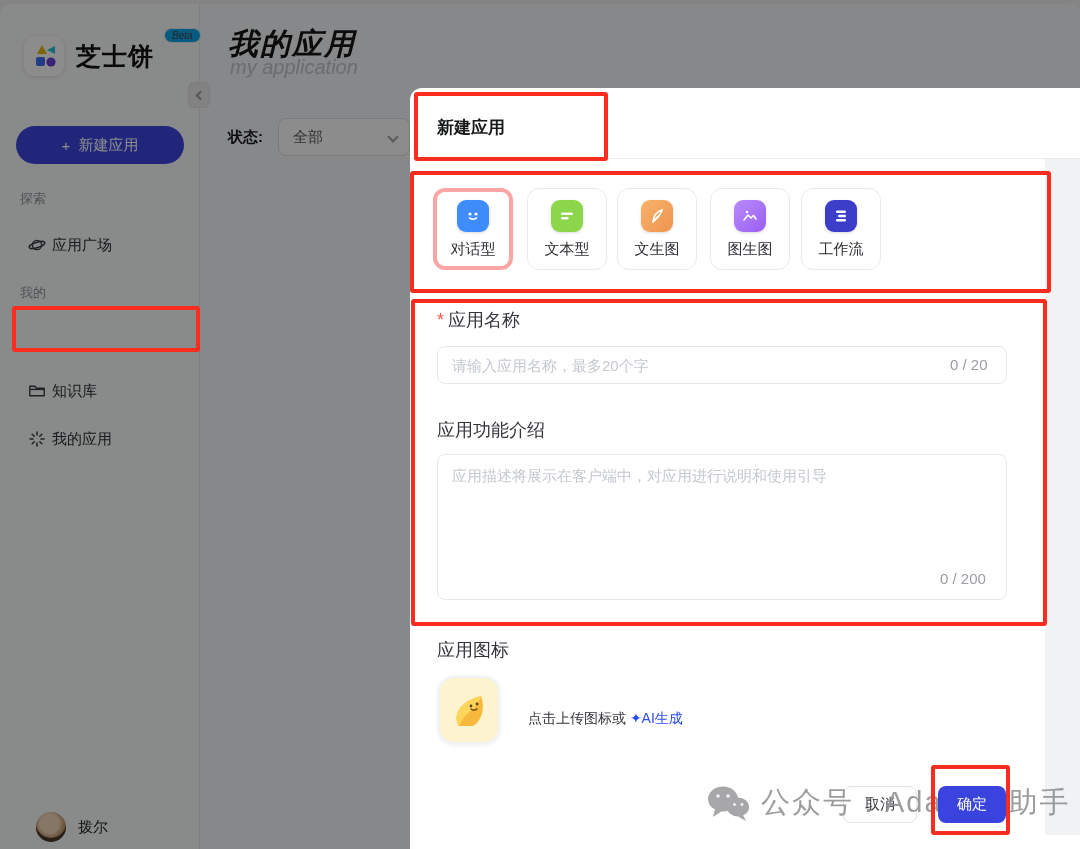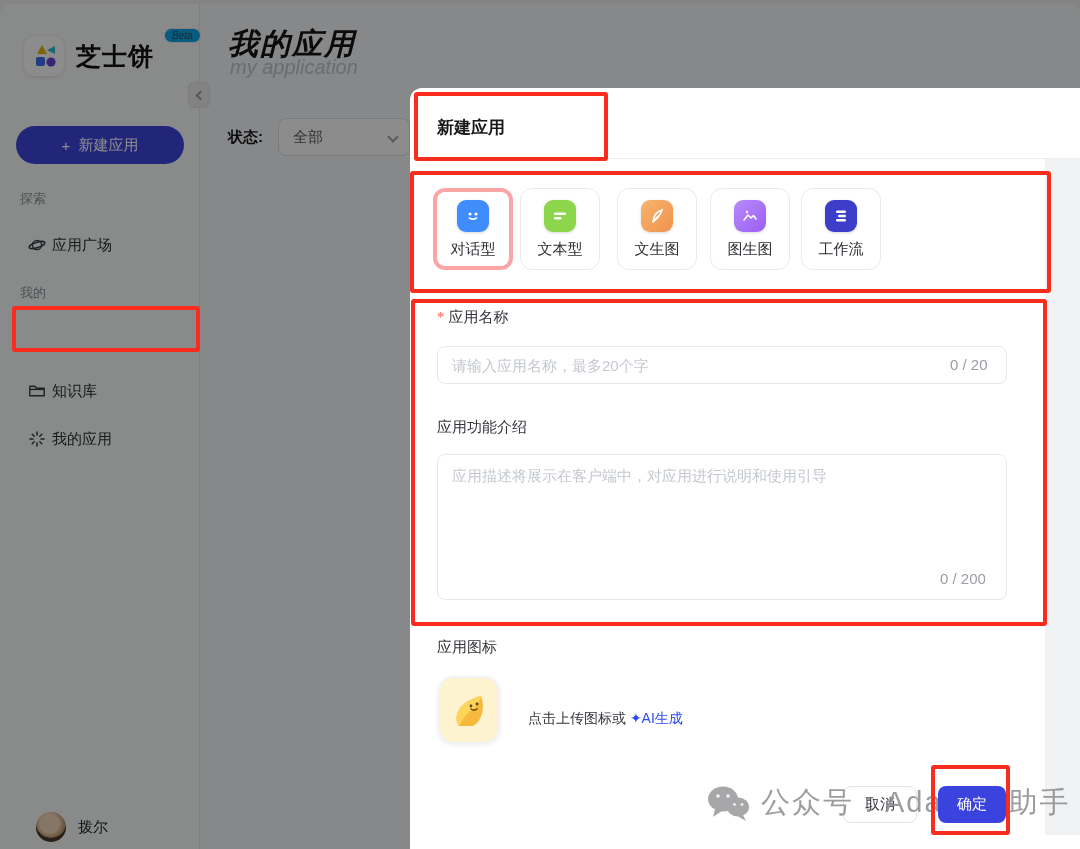--- a/index.html
+++ b/index.html
@@ -59,21 +59,21 @@
   .modal-right-strip { position:absolute; left:635px; top:71px; width:35px; height:676px; background:#f1f2f4; }
 
   .type-card { position:absolute; top:100px; width:80px; height:82px; background:#fff;
                border:1px solid #e9eaec; border-radius:12px; cursor:pointer;
                display:flex; flex-direction:column; align-items:center; justify-content:center; gap:8px; }
   .type-card.selected { border:4px solid #fca5a5; }
   .type-ico { width:32px; height:32px; border-radius:9px; display:flex; align-items:center;
               justify-content:center; box-shadow:0 1px 3px rgba(0,0,0,.15); }
   .type-label { font-size:15px; color:#2c2e33; }
 
-  .field-label { position:absolute; left:27px; font-size:15px; color:#33353a;font-family:Liberation Serif, serif; }
+  .field-label { position:absolute; left:27px; font-size:18px; color:#33353a; }
   .req-star { color:#f25a4b; margin-right:4px; }
   .text-input { position:absolute; left:27px; top:258px; width:570px; height:38px; border:1px solid #e7e8ea;
                 border-radius:8px; padding:0 70px 0 14px; font-size:15px; color:#333; outline:none;
                 font-family:"Liberation Sans","DejaVu Sans",sans-serif; }
   .text-input::placeholder, .text-area::placeholder { color:#c4c8ce; }
   .counter { position:absolute; font-size:15px; color:#9a9da3; }
   .text-area { position:absolute; left:27px; top:366px; width:570px; height:146px; border:1px solid #e7e8ea;
                border-radius:8px; padding:12px 14px; font-size:15px; color:#333; resize:none; outline:none;
                font-family:"Liberation Sans","DejaVu Sans",sans-serif; }
 
@@ -194,21 +194,21 @@
         <svg width="20" height="20" viewBox="0 0 20 20">
           <circle cx="7" cy="8" r="1.6" fill="#fff"></circle>
             <circle cx="13" cy="8" r="1.6" fill="#fff"></circle>
           <path d="M6.5 12 q3.5 2.6 7 0" stroke="#fff" stroke-width="1.6" fill="none" stroke-linecap="round"></path>
           <polygon points="4,16 4,19.5 8,16" fill="#3f8dfc"></polygon>
         </svg>
       </div>
       <div class="type-label">对话型</div>
     </div>
 
-    <div class="type-card" style="left:110px">
+    <div class="type-card" style="left:117px">
       <div class="type-ico" style="background:#8bd64a">
         <svg width="20" height="20" viewBox="0 0 20 20">
           <rect x="4" y="6.5" width="12" height="2.6" rx="1.3" fill="#fff"></rect>
           <rect x="4" y="11" width="7.5" height="2.6" rx="1.3" fill="#fff"></rect>
         </svg>
       </div>
       <div class="type-label">文本型</div>
     </div>
 
     <div class="type-card" style="left:207px">

